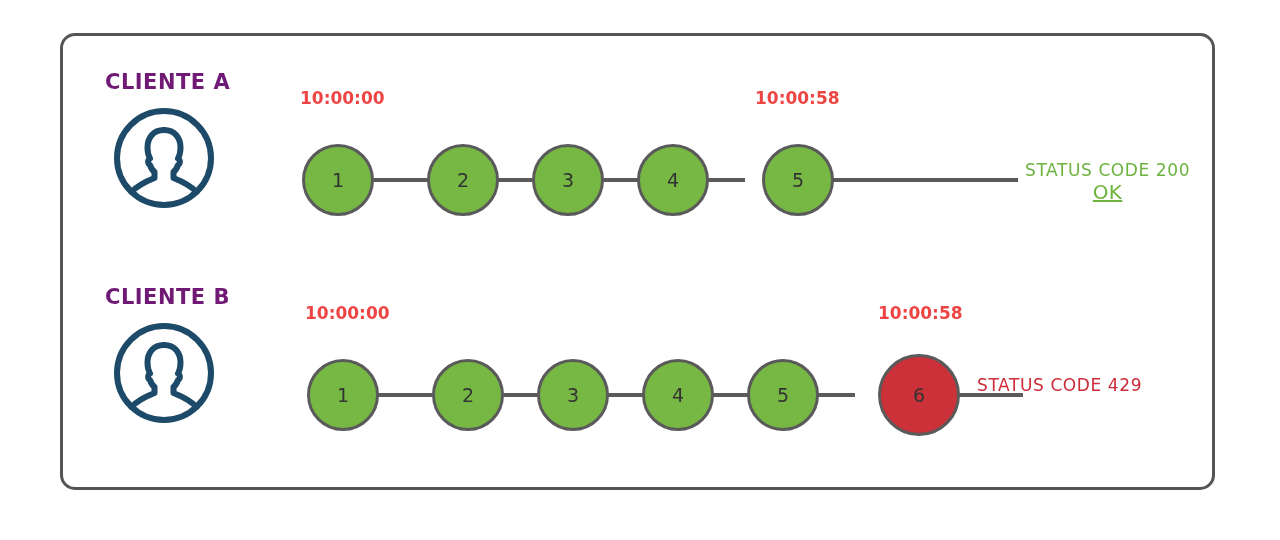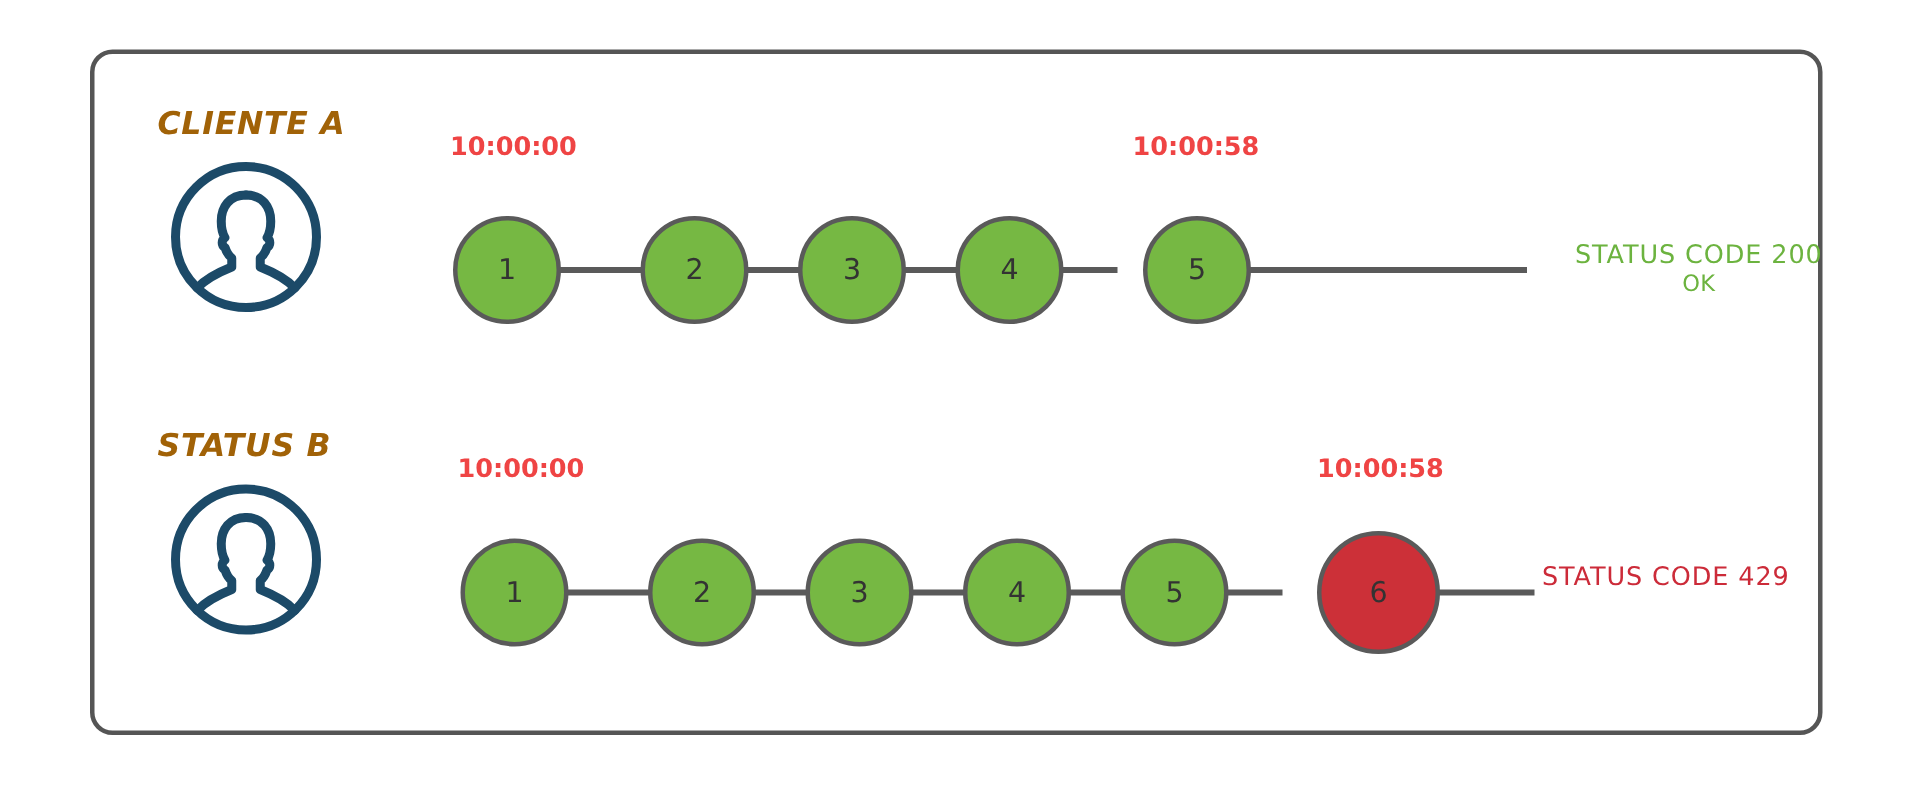--- a/index.html
+++ b/index.html
@@ -43,23 +43,22 @@
   .row-a { top: 70px; }
   .row-b { top: 285px; }
 
   .client-label {
     position: absolute;
     left: 105px;
     top: 0px;
     font-family: "DejaVu Sans", sans-serif;
     font-size: 21px;
     font-weight: 600;
-    font-style: italic;
     letter-spacing: 0.5px;
-    color: #a16207;
+    color: #701a75;
     white-space: nowrap;
   }
 
   .avatar {
     position: absolute;
     left: 112px;
     top: 36px;
     width: 104px;
     height: 104px;
   }
@@ -112,24 +111,25 @@
     position: absolute;
     text-align: center;
     white-space: nowrap;
     font-family: "DejaVu Sans", sans-serif;
   }
   .status .line1 {
     font-size: 17px;
     letter-spacing: 0.6px;
   }
   .status .line2 {
-    font-size: 15px;
+    font-size: 20px;
     letter-spacing: 0.3px;
-  }
-  .status.ok   { color: #6cb33f; margin-left: 25px; }
+    text-decoration: underline;
+  }
+  .status.ok   { color: #6cb33f; }
   .status.fail { color: #cc2b39; }
 </style>
 </head>
 <body>
 
 <div id="stage">
 
   <div class="panel"></div>
 
   <div class="row row-a">
@@ -174,21 +174,21 @@
     </div>
 
     <div class="status ok" style="left:1025px; top:90px;">
       <div class="line1">STATUS CODE 200</div>
       <div class="line2">OK</div>
     </div>
   </div>
 
   <div class="row row-b">
 
-    <div class="client-label">STATUS B</div>
+    <div class="client-label">CLIENTE B</div>
 
     <div class="avatar">
       <svg viewBox="0 0 104 104" width="104" height="104">
         <circle cx="52" cy="52" r="47" fill="none" stroke="#1c4a68" stroke-width="6"></circle>
         <path d="M52 24
                  c -11 0 -16.5 8 -16.5 17.5
                  c 0 5 1 8.5 2.5 11
                  c -2.5 1.5 -2.5 5 0 6.5
                  c 1 3 2.5 5.5 4.5 7
                  l 0 6
@@ -215,18 +215,18 @@
       <div class="link" style="left:948px; width:75px;"></div>
 
       <div class="node ok" style="left:307px;">1</div>
       <div class="node ok" style="left:432px;">2</div>
       <div class="node ok" style="left:537px;">3</div>
       <div class="node ok" style="left:642px;">4</div>
       <div class="node ok" style="left:747px;">5</div>
       <div class="node fail" style="left:878px; width:82px; height:82px; top:4px;">6</div>
     </div>
 
-    <div class="status fail" style="left:1028px; top:90px;">
+    <div class="status fail" style="left:977px; top:90px;">
       <div class="line1">STATUS CODE 429</div>
     </div>
   </div>
 
 </div>
 
 </body></html>

